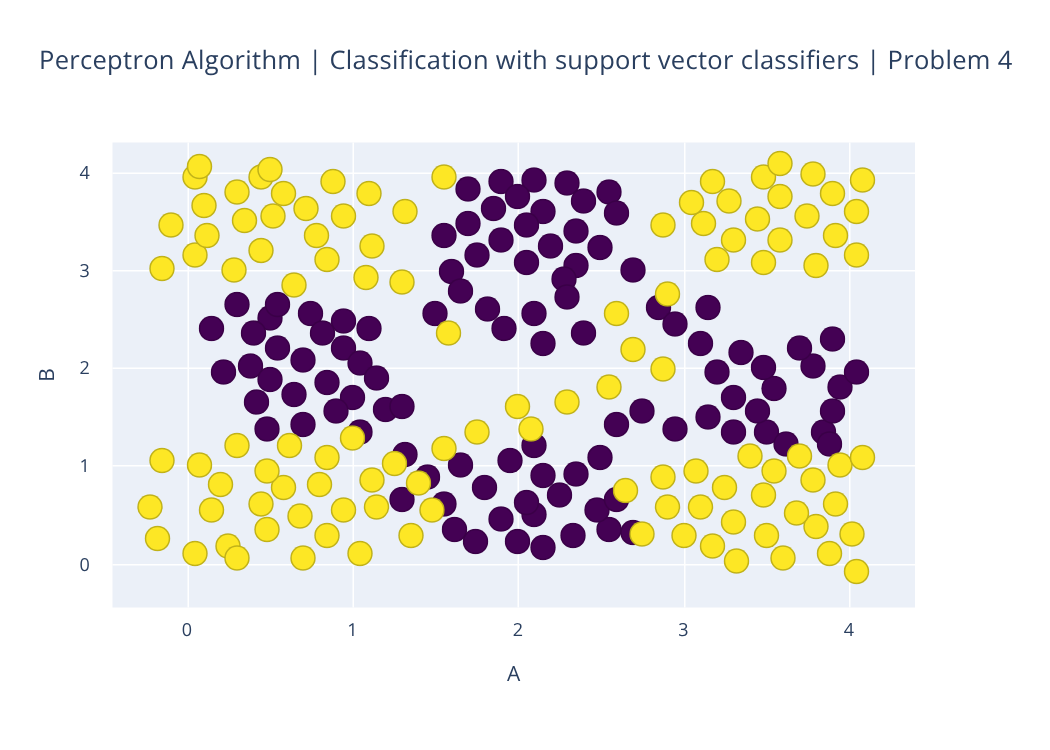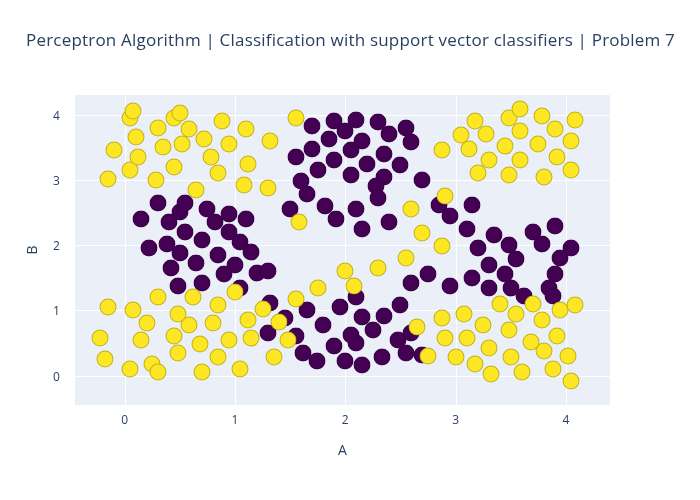--- a/index.html
+++ b/index.html
@@ -91,21 +91,21 @@
   }
   .point.c1 {
     background: #fde725;
     border: 1px solid rgba(80,80,0,0.35);
   }
 </style>
 </head>
 <body>
 
 <div class="chart-container">
-  <div class="title">Perceptron Algorithm | Classification with support vector classifiers | Problem 7</div>
+  <div class="title">Perceptron Algorithm | Classification with support vector classifiers | Problem 4</div>
   <div class="plot-area" id="plot">
     <div class="axis-label-x">A</div>
     <div class="axis-label-y">B</div>
   <div class="gridline-v" style="left: 49.6392px;"></div>
       <div class="tick-x" style="left: 49.6392px;">0</div>
       <div class="gridline-v" style="left: 159.948px;"></div>
       <div class="tick-x" style="left: 159.948px;">1</div>
       <div class="gridline-v" style="left: 270.258px;"></div>
       <div class="tick-x" style="left: 270.258px;">2</div>
       <div class="gridline-v" style="left: 380.567px;"></div>

